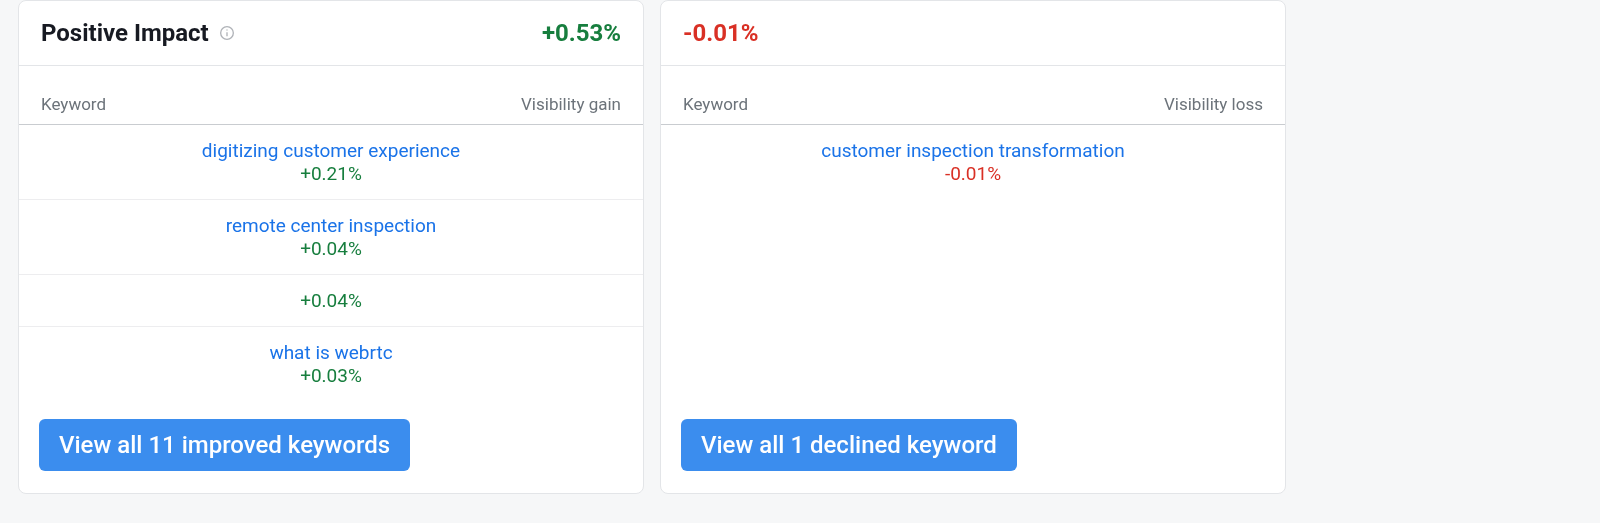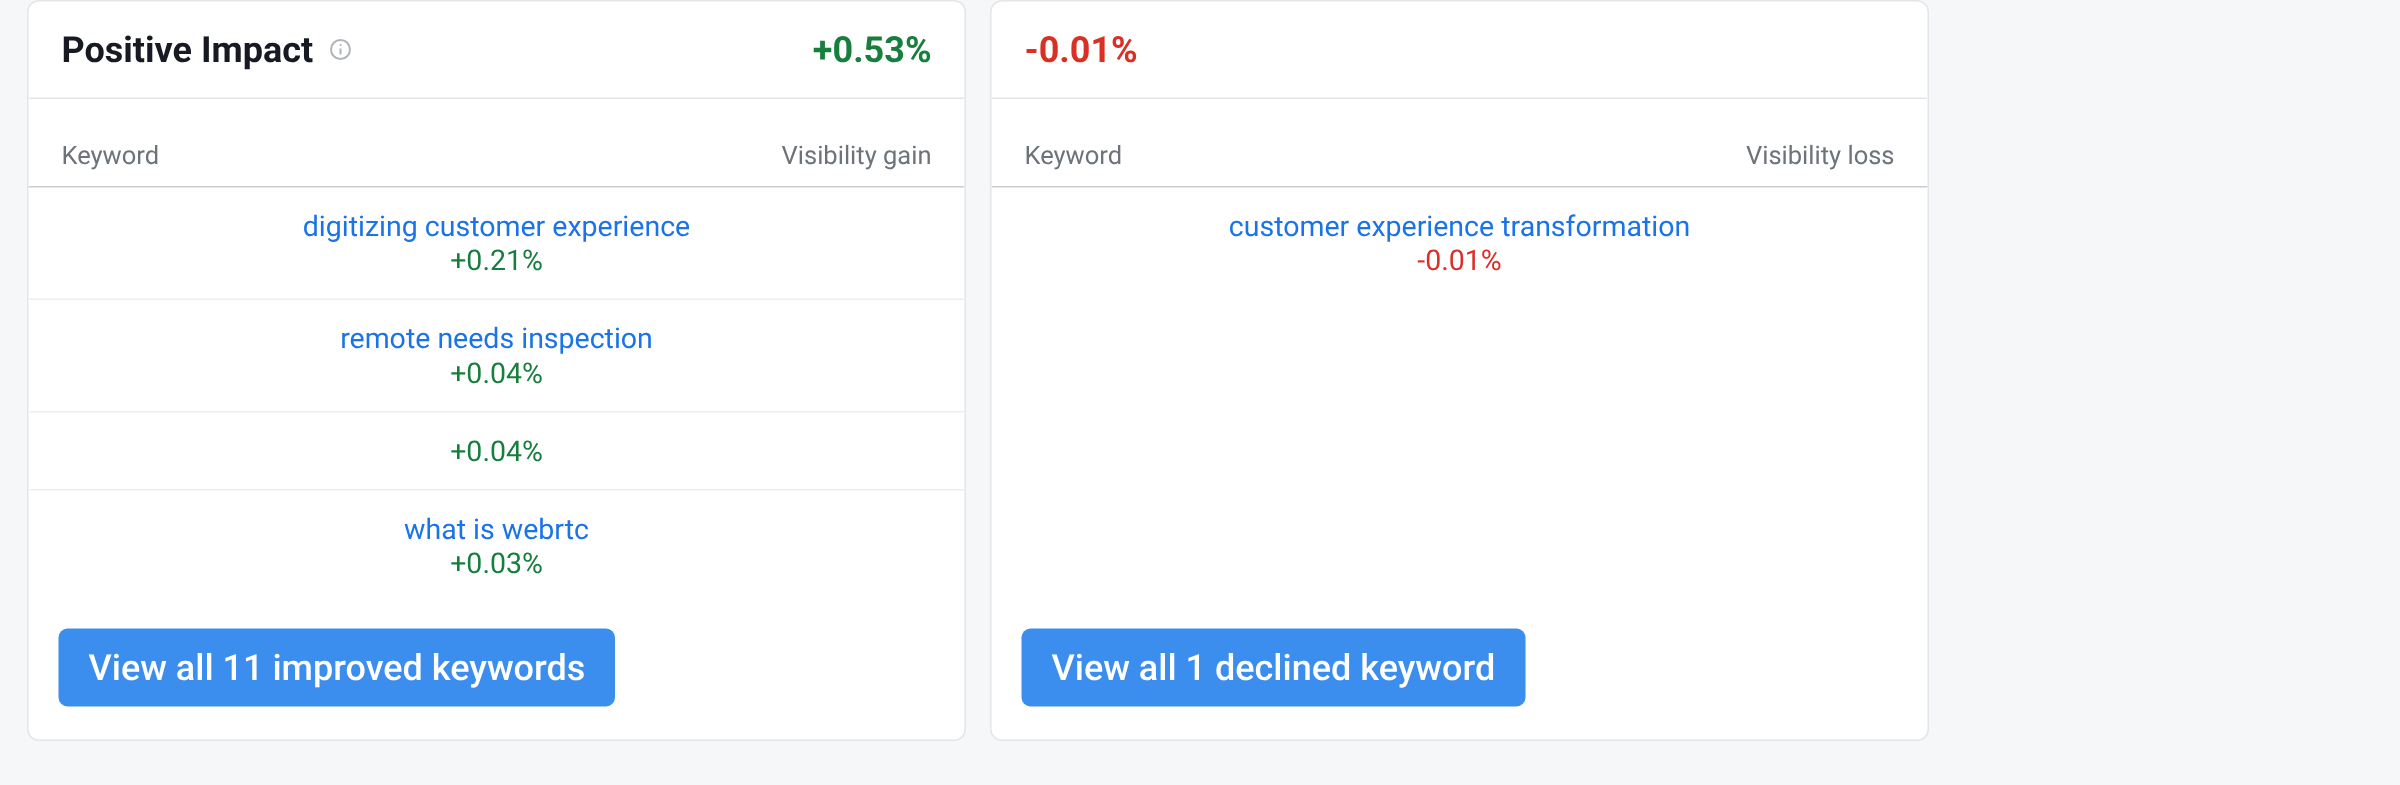--- a/index.html
+++ b/index.html
@@ -141,21 +141,21 @@
       <span>Keyword</span>
       <span>Visibility gain</span>
     </div>
 
     <div class="rows">
       <div class="row">
         <a class="kw-link">digitizing customer experience</a>
         <span class="row-val pos">+0.21%</span>
       </div>
       <div class="row">
-        <a class="kw-link">remote needs inspection</a>
+        <a class="kw-link">remote center inspection</a>
         <span class="row-val pos">+0.04%</span>
       </div>
       <div class="row">
         <span class="row-val pos">+0.04%</span>
       </div>
       <div class="row">
         <a class="kw-link">what is webrtc</a>
         <span class="row-val pos">+0.03%</span>
       </div>
     </div>
@@ -170,21 +170,21 @@
       <span class="header-metric neg">-0.01%</span>
     </div>
 
     <div class="table-head">
       <span>Keyword</span>
       <span>Visibility loss</span>
     </div>
 
     <div class="rows">
       <div class="row">
-        <a class="kw-link">customer experience transformation</a>
+        <a class="kw-link">customer inspection transformation</a>
         <span class="row-val neg">-0.01%</span>
       </div>
     </div>
 
     <div class="card-footer">
       <button class="btn">View all 1 declined keyword</button>
     </div>
   </div>
 
 </div>

